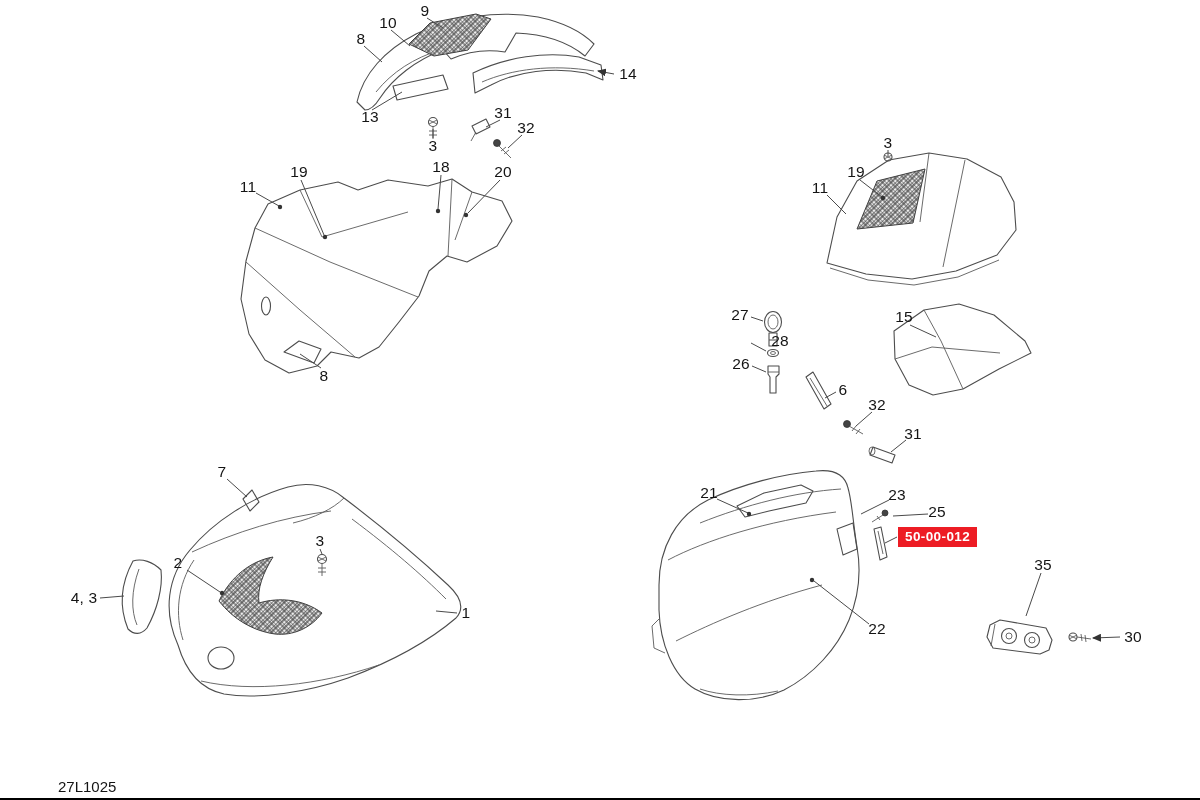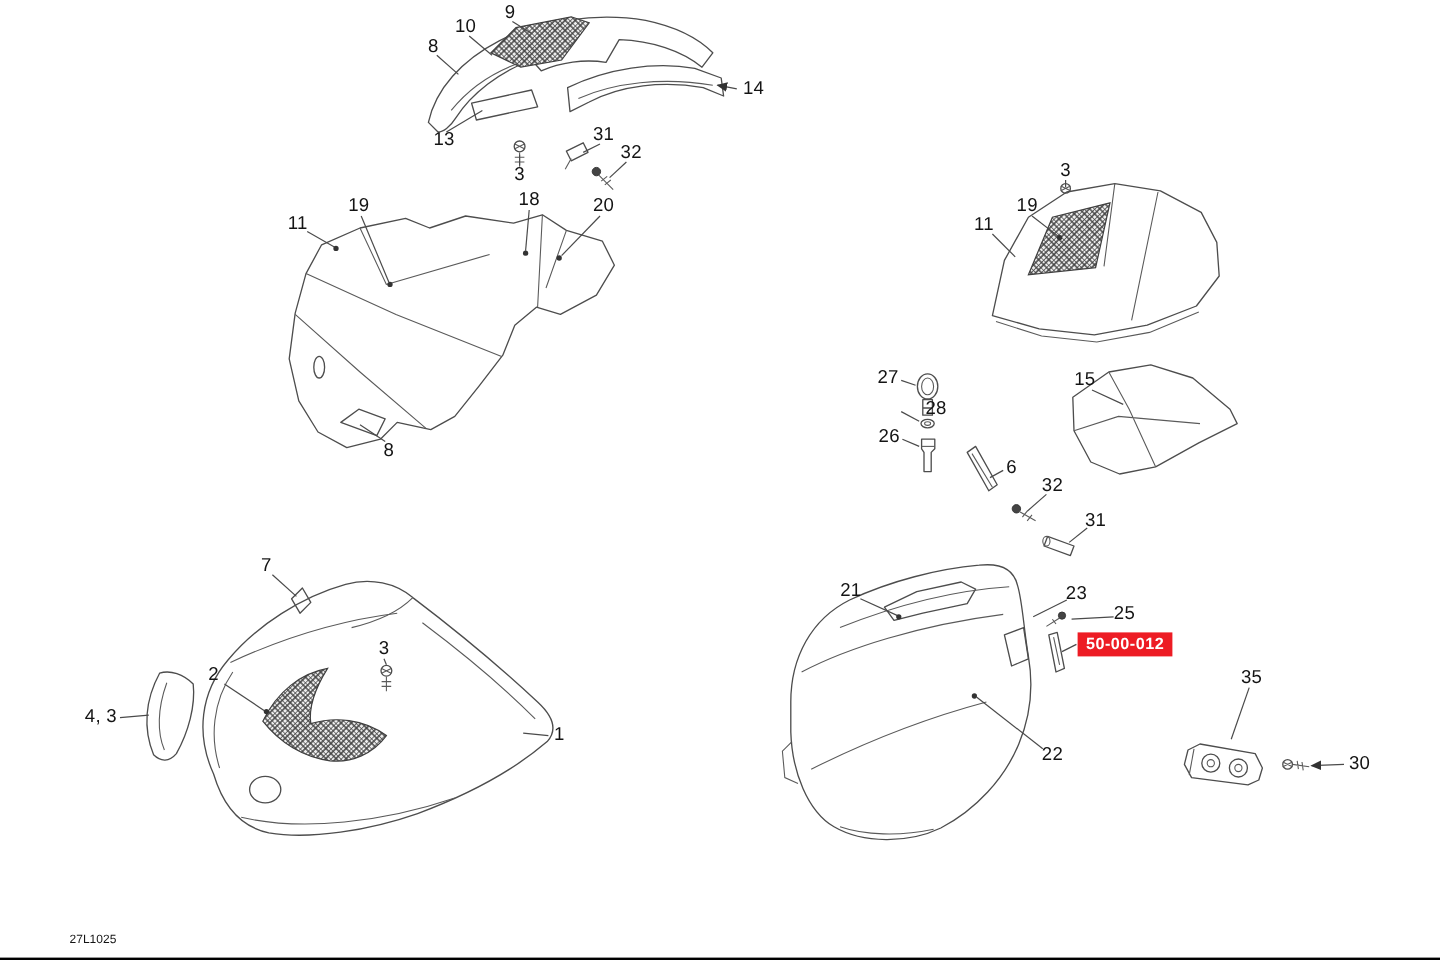--- a/index.html
+++ b/index.html
@@ -8,21 +8,21 @@
   .stage { position:relative; width:1200px; height:800px; background:#fff; overflow:hidden; }
   .art { position:absolute; left:0; top:0; }
   .callout {
     position:absolute; transform:translate(-50%,-50%);
     font-size:15.5px; color:#141414; white-space:nowrap; letter-spacing:.2px;
   }
   .badge {
     position:absolute; font-size:13.5px; font-weight:bold; padding:2px 7px 3px 7px;
     letter-spacing:.4px;
   }
-  .code { position:absolute; font-size:10px; color:#141414; }
+  .code { position:absolute; font-size:15px; color:#141414; }
   .baseline { position:absolute; left:0; right:0; bottom:0; height:2px; background:#000; }
   svg .ln { fill:none; stroke:#4d4d4d; stroke-width:1.1; stroke-linejoin:round; stroke-linecap:round; }
   svg .thin { fill:none; stroke:#5a5a5a; stroke-width:0.9; }
   svg .mesh { fill:url(#meshpat); stroke:#3f3f3f; stroke-width:1; }
   svg .dk { fill:#444; stroke:#333; stroke-width:0.8; }
   svg .wht { fill:#ffffff; }
   svg .dot { fill:#333; stroke:none; }
 </style>
 </head>
 <body>

